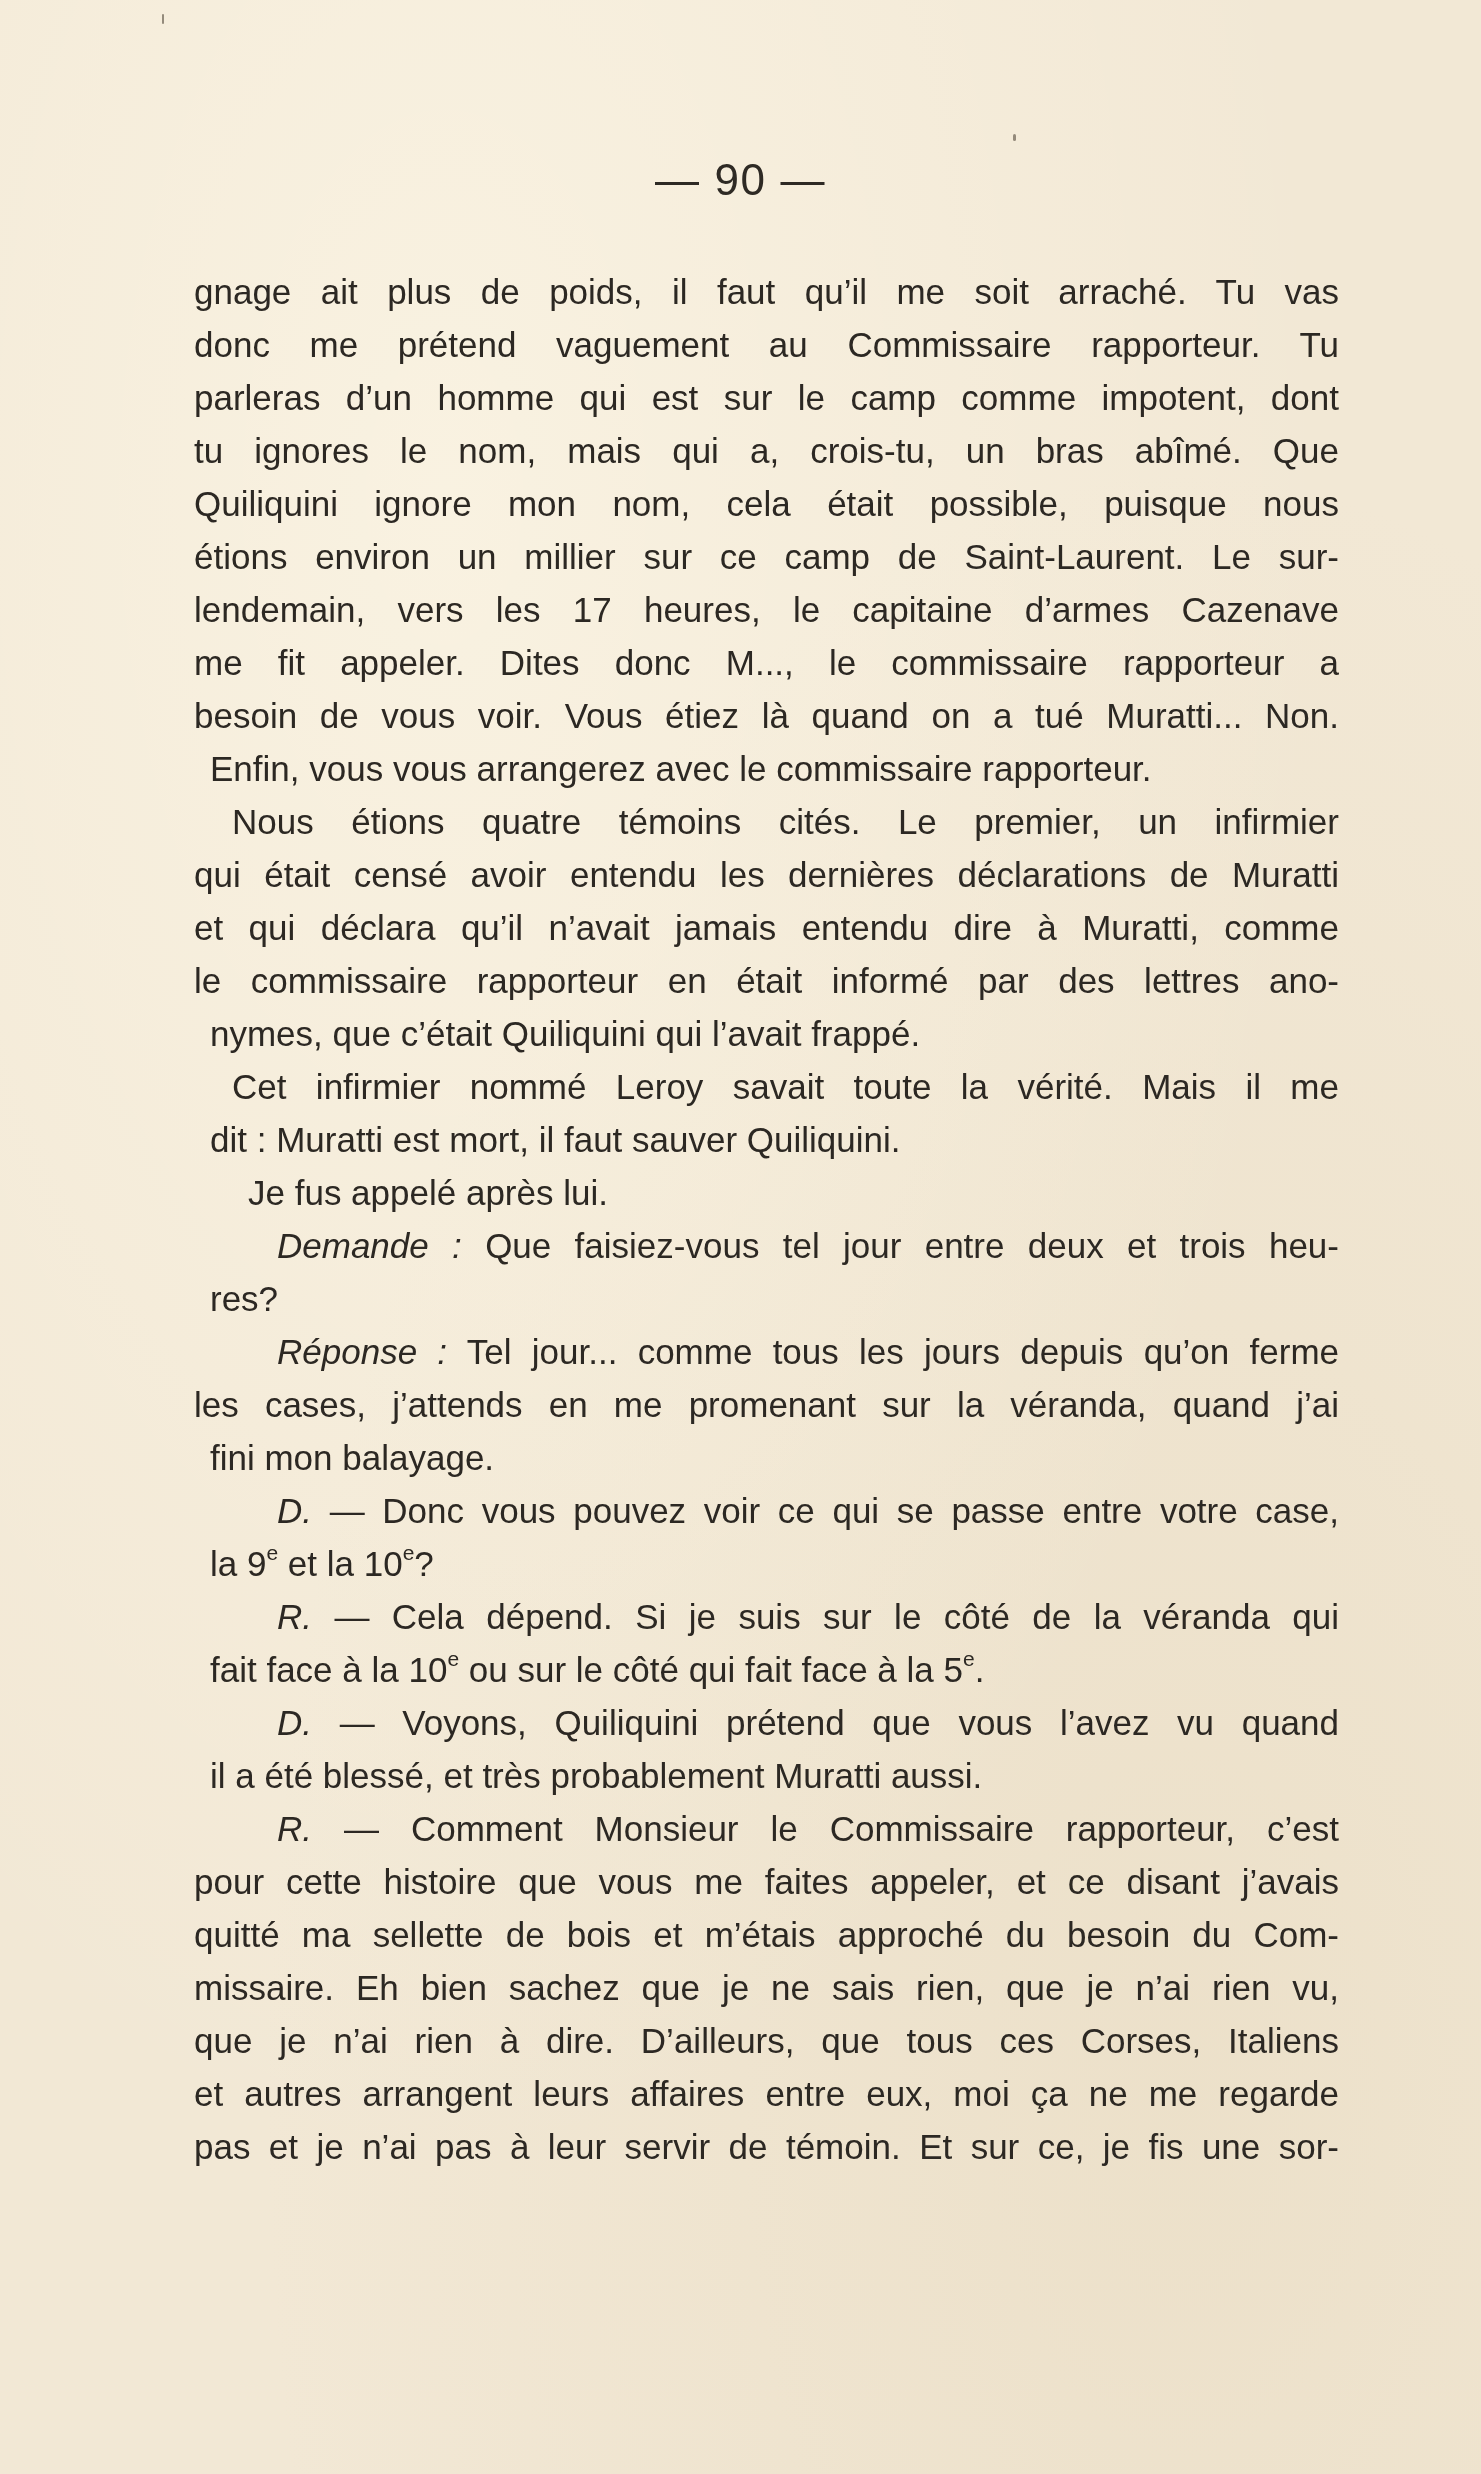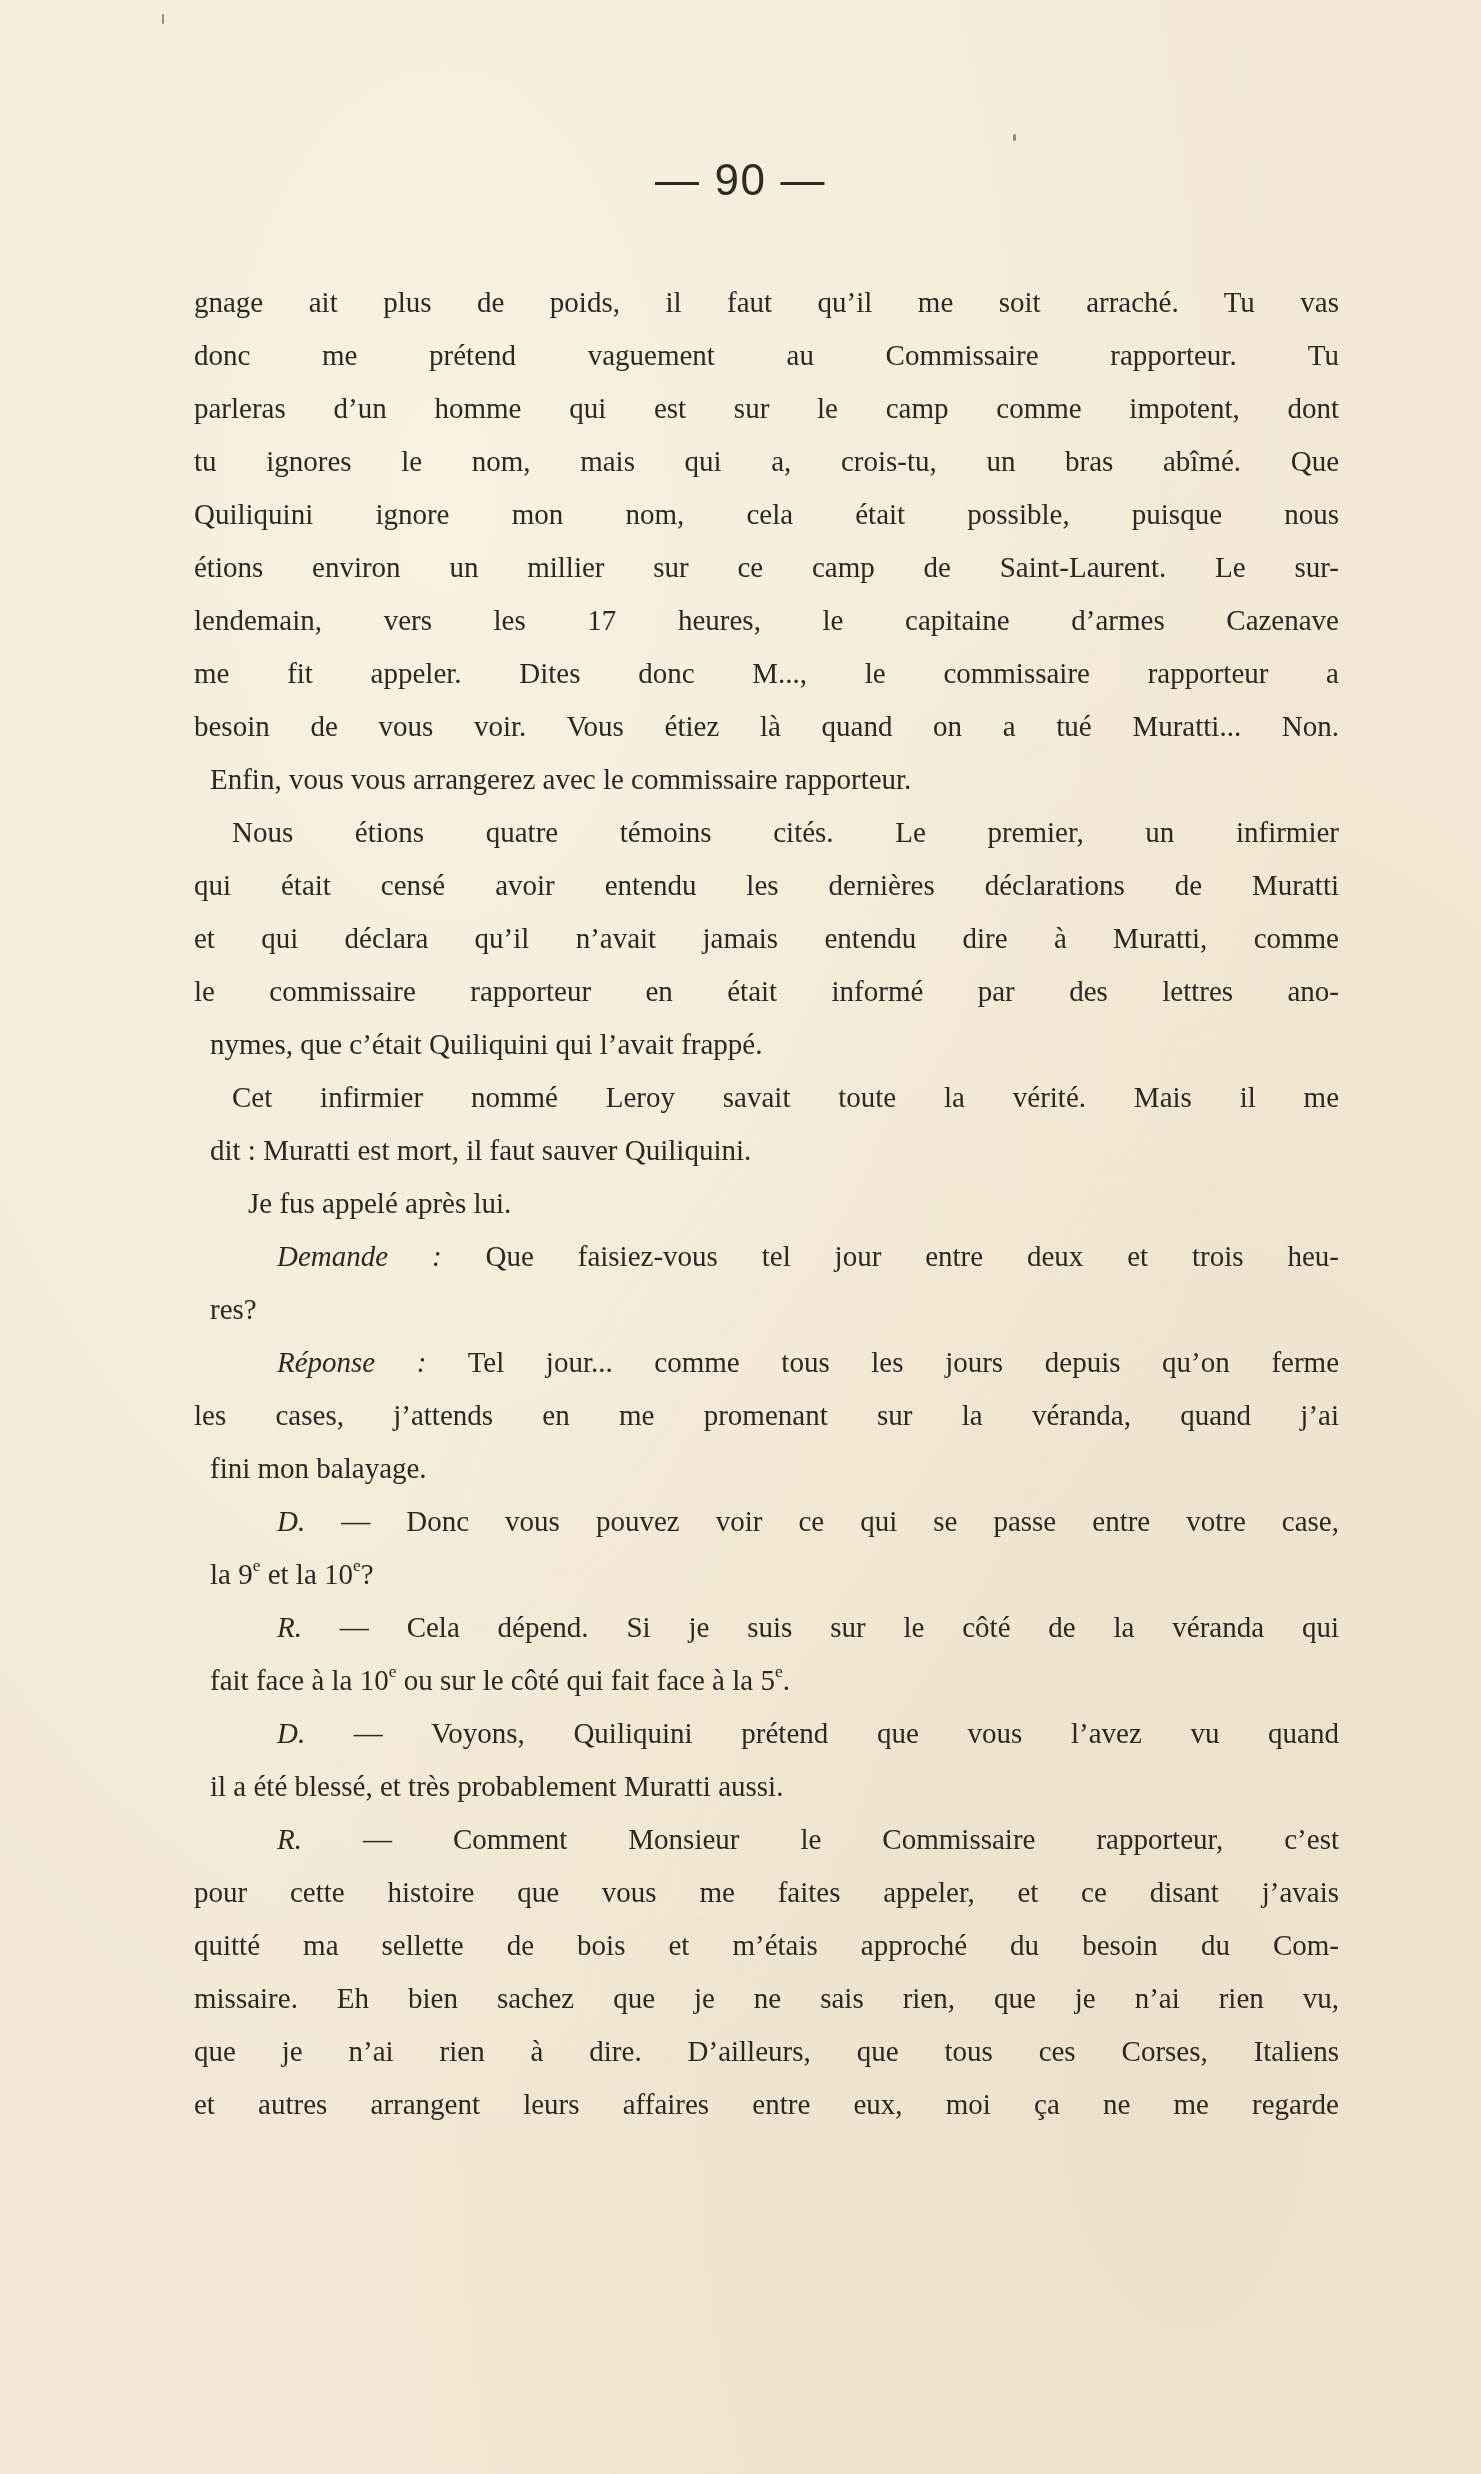--- a/index.html
+++ b/index.html
@@ -25,24 +25,24 @@
     left: 0; width: 1481px;
     text-align: center;
     font-family: Liberation Sans, sans-serif;
     font-size: 44px;
     color: #2e2a24;
     letter-spacing: 1.6px;
   }
   .body-text {
     position: absolute;
     left: 194px;
-    top: 276px;
+    top: 265px;
     width: 1145px;
-    font-family: Liberation Serif, serif;
-    font-size: 29px;
+    font-family: Liberation Sans, sans-serif;
+    font-size: 35px;
     line-height: 53px;
     color: #2c2823;
   }
   .line {
     display: block;
     height: 53px;
     white-space: nowrap;
     text-align: justify;
     text-align-last: justify;
   }
@@ -101,15 +101,16 @@
 
     <span class="line indent"><span class="it">D.</span><span> — Voyons, Quiliquini prétend que vous l’avez vu quand</span></span>
     <span class="line last">il a été blessé, et très probablement Muratti aussi.</span>
 
     <span class="line indent"><span class="it">R.</span><span> — Comment Monsieur le Commissaire rapporteur, c’est</span></span>
     <span class="line">pour cette histoire que vous me faites appeler, et ce disant j’avais</span>
     <span class="line">quitté ma sellette de bois et m’étais approché du besoin du Com-</span>
     <span class="line">missaire. Eh bien sachez que je ne sais rien, que je n’ai rien vu,</span>
     <span class="line">que je n’ai rien à dire. D’ailleurs, que tous ces Corses, Italiens</span>
     <span class="line">et autres arrangent leurs affaires entre eux, moi ça ne me regarde</span>
+    <span class="line">pas et je n’ai pas à leur servir de témoin. Et sur ce, je fis une sor-</span>
   </div>
 </div>
 
 
 </body></html>

